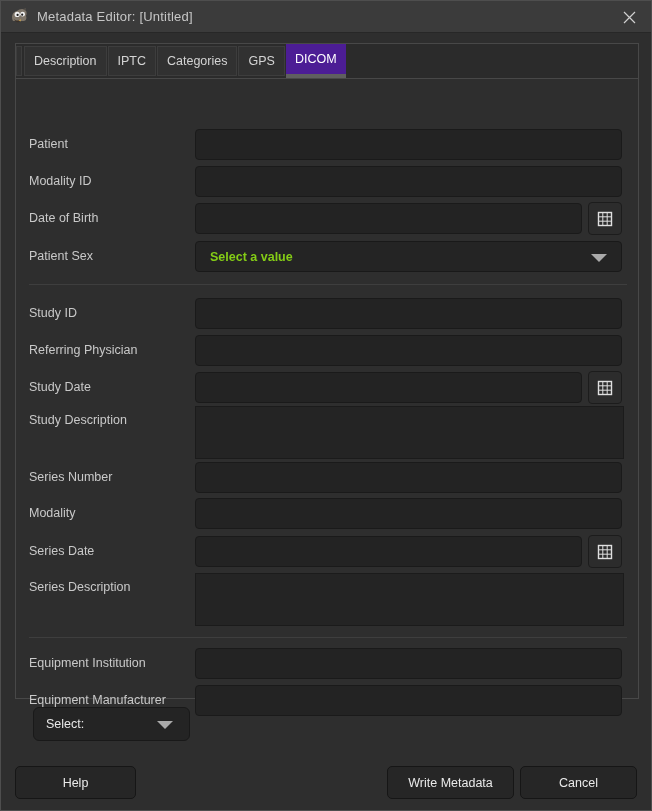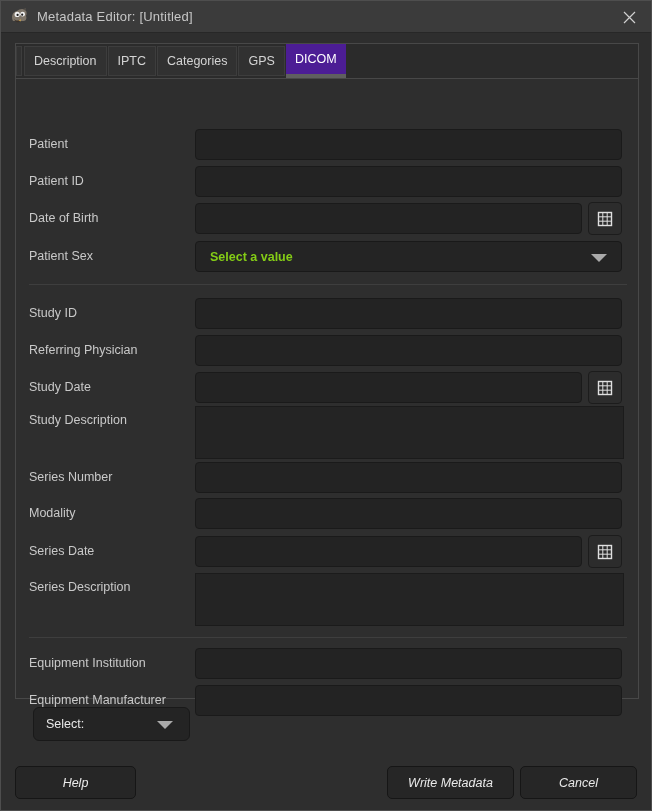--- a/index.html
+++ b/index.html
@@ -132,21 +132,20 @@
     display: flex; align-items: center; padding-left: 12px;
     cursor: default;
   }
   .footer-combo .combo-text { color: #e8e8e8; font-size: 12.5px; }
   .btn {
     position: absolute; top: 765px; height: 33px;
     background: #262626; border: 1px solid #161616; border-radius: 5px;
     color: #eaeaea; font-size: 12.5px; font-family: "Liberation Sans", sans-serif;
     display: flex; align-items: center; justify-content: center;
     cursor: default;
-    font-style: italic;
   }
   .btn-help   { left: 14px;  width: 121px; }
   .btn-write  { left: 386px; width: 127px; }
   .btn-cancel { left: 519px; width: 117px; }
 </style>
 </head>
 <body>
 
 <div class="window">
 
@@ -191,21 +190,21 @@
     </div>
 
     <div class="form-area">
 
       <div class="row" style="top:50px">
         <span class="lbl">Patient</span>
         <input class="field" type="text" style="">
       </div>
 
       <div class="row" style="top:87px">
-        <span class="lbl">Patient ID</span>
+        <span class="lbl">Modality ID</span>
         <input class="field" type="text" style="">
       </div>
 
       <div class="row" style="top:124px">
         <span class="lbl">Date of Birth</span>
         <input class="field short" type="text" style="">
         <div class="cal-btn">
           <svg width="16" height="16" viewBox="0 0 16 16">
             <rect x="1.5" y="1.5" width="13" height="13" fill="none" stroke="#e0e0e0" stroke-width="1.4"></rect>
             <path d="M5.8 1.5 V14.5 M10.2 1.5 V14.5 M1.5 5.8 H14.5 M1.5 10.2 H14.5" stroke="#e0e0e0" stroke-width="1" fill="none"></path>

